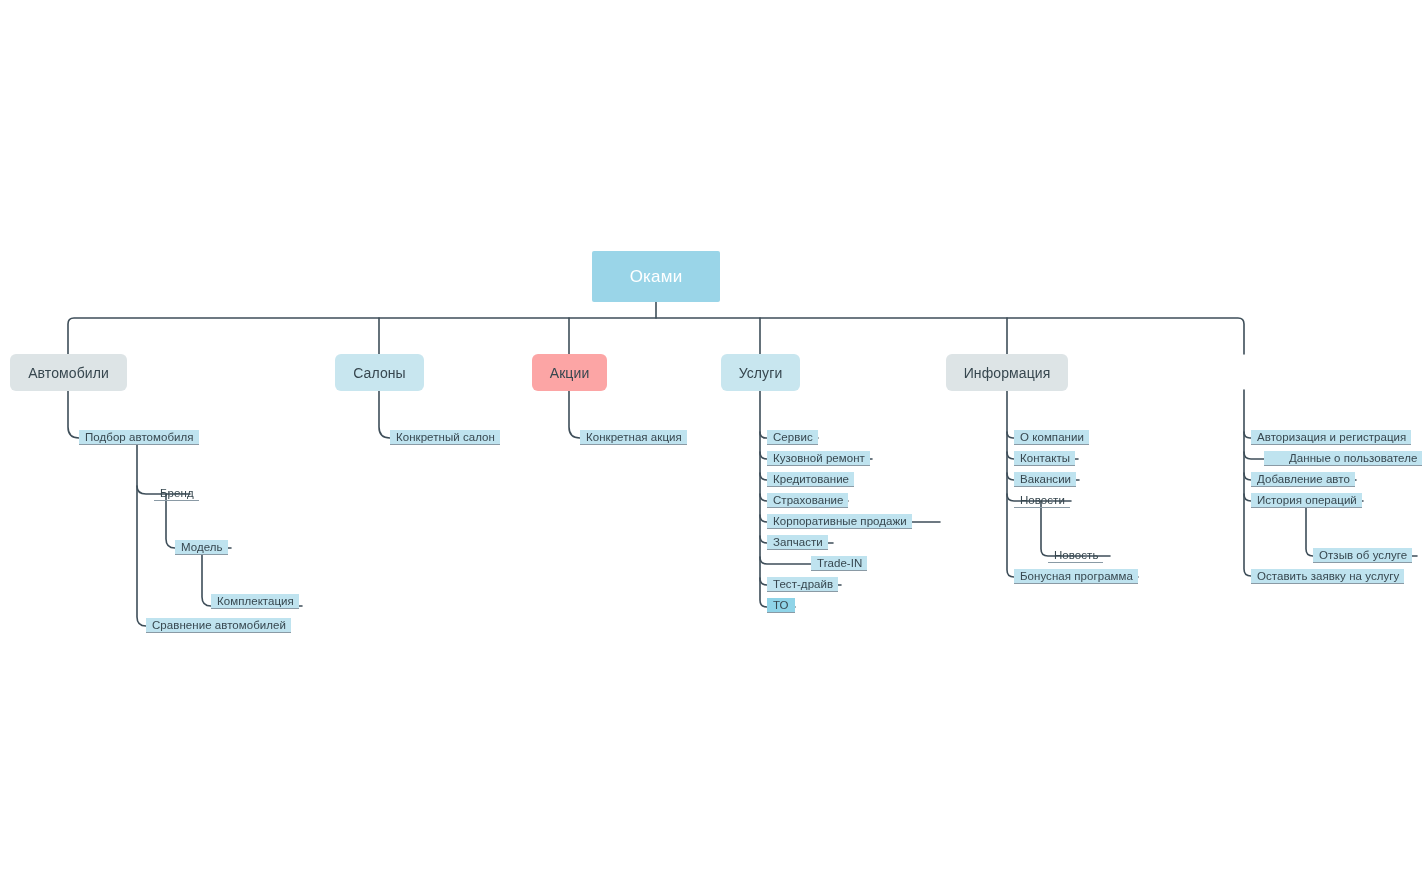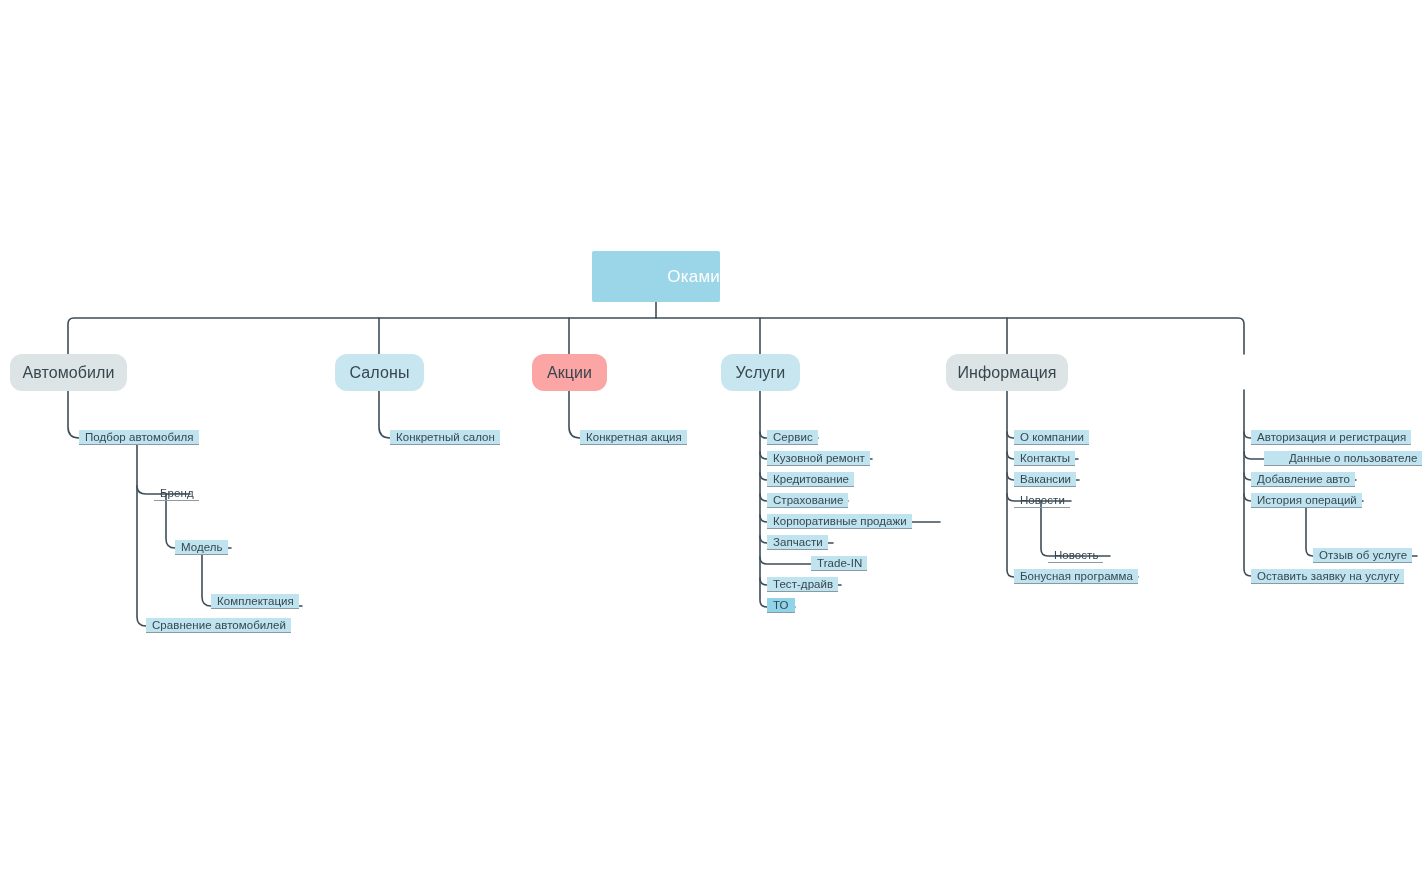--- a/index.html
+++ b/index.html
@@ -40,23 +40,23 @@
     color: #ffffff;
     font-size: 17px;
     letter-spacing: 0.2px;
     border-radius: 2px;
   }
   
   .lvl1 {
     display: flex;
     align-items: center;
     justify-content: center;
-    font-size: 16px;
+    font-size: 14px;
     color: #37474f;
-    border-radius: 12px;
+    border-radius: 6px;
     letter-spacing: 0.1px;
   }
   
   .leaf {
     display: flex;
     align-items: center;
     font-size: 11.5px;
     color: #37474f;
     padding: 0 5px 0 6px;
     height: 15px;
@@ -113,21 +113,21 @@
 
       <path d="M1244,390 L1244,569 Q1244,576 1251,576 L1403,576"></path>
       <path d="M1244,432 Q1244,438 1250,438 L1410,438"></path>
       <path d="M1244,452 Q1244,459 1251,459 L1390,459"></path>
       <path d="M1244,473 Q1244,480 1251,480 L1356,480"></path>
       <path d="M1244,494 Q1244,501 1251,501 L1363,501"></path>
       <path d="M1306,501 L1306,549 Q1306,556 1313,556 L1417,556"></path>
     </g>
   </svg>
 
-  <div class="node root" style="left:592px; top:251px; width:128px; height:51px; background:#9ad5e8;justify-content:flex-end;">
+  <div class="node root" style="left:592px; top:251px; width:128px; height:51px; background:#9ad5e8;">
     <span>Оками</span>
   </div>
 
   <div class="node lvl1" style="left:10px; top:354px; width:117px; height:37px; background:#dde4e6;">
     <span>Автомобили</span>
   </div>
 
   <div class="node lvl1" style="left:335px; top:354px; width:89px; height:37px; background:#c8e6ef;">
     <span>Салоны</span>
   </div>

